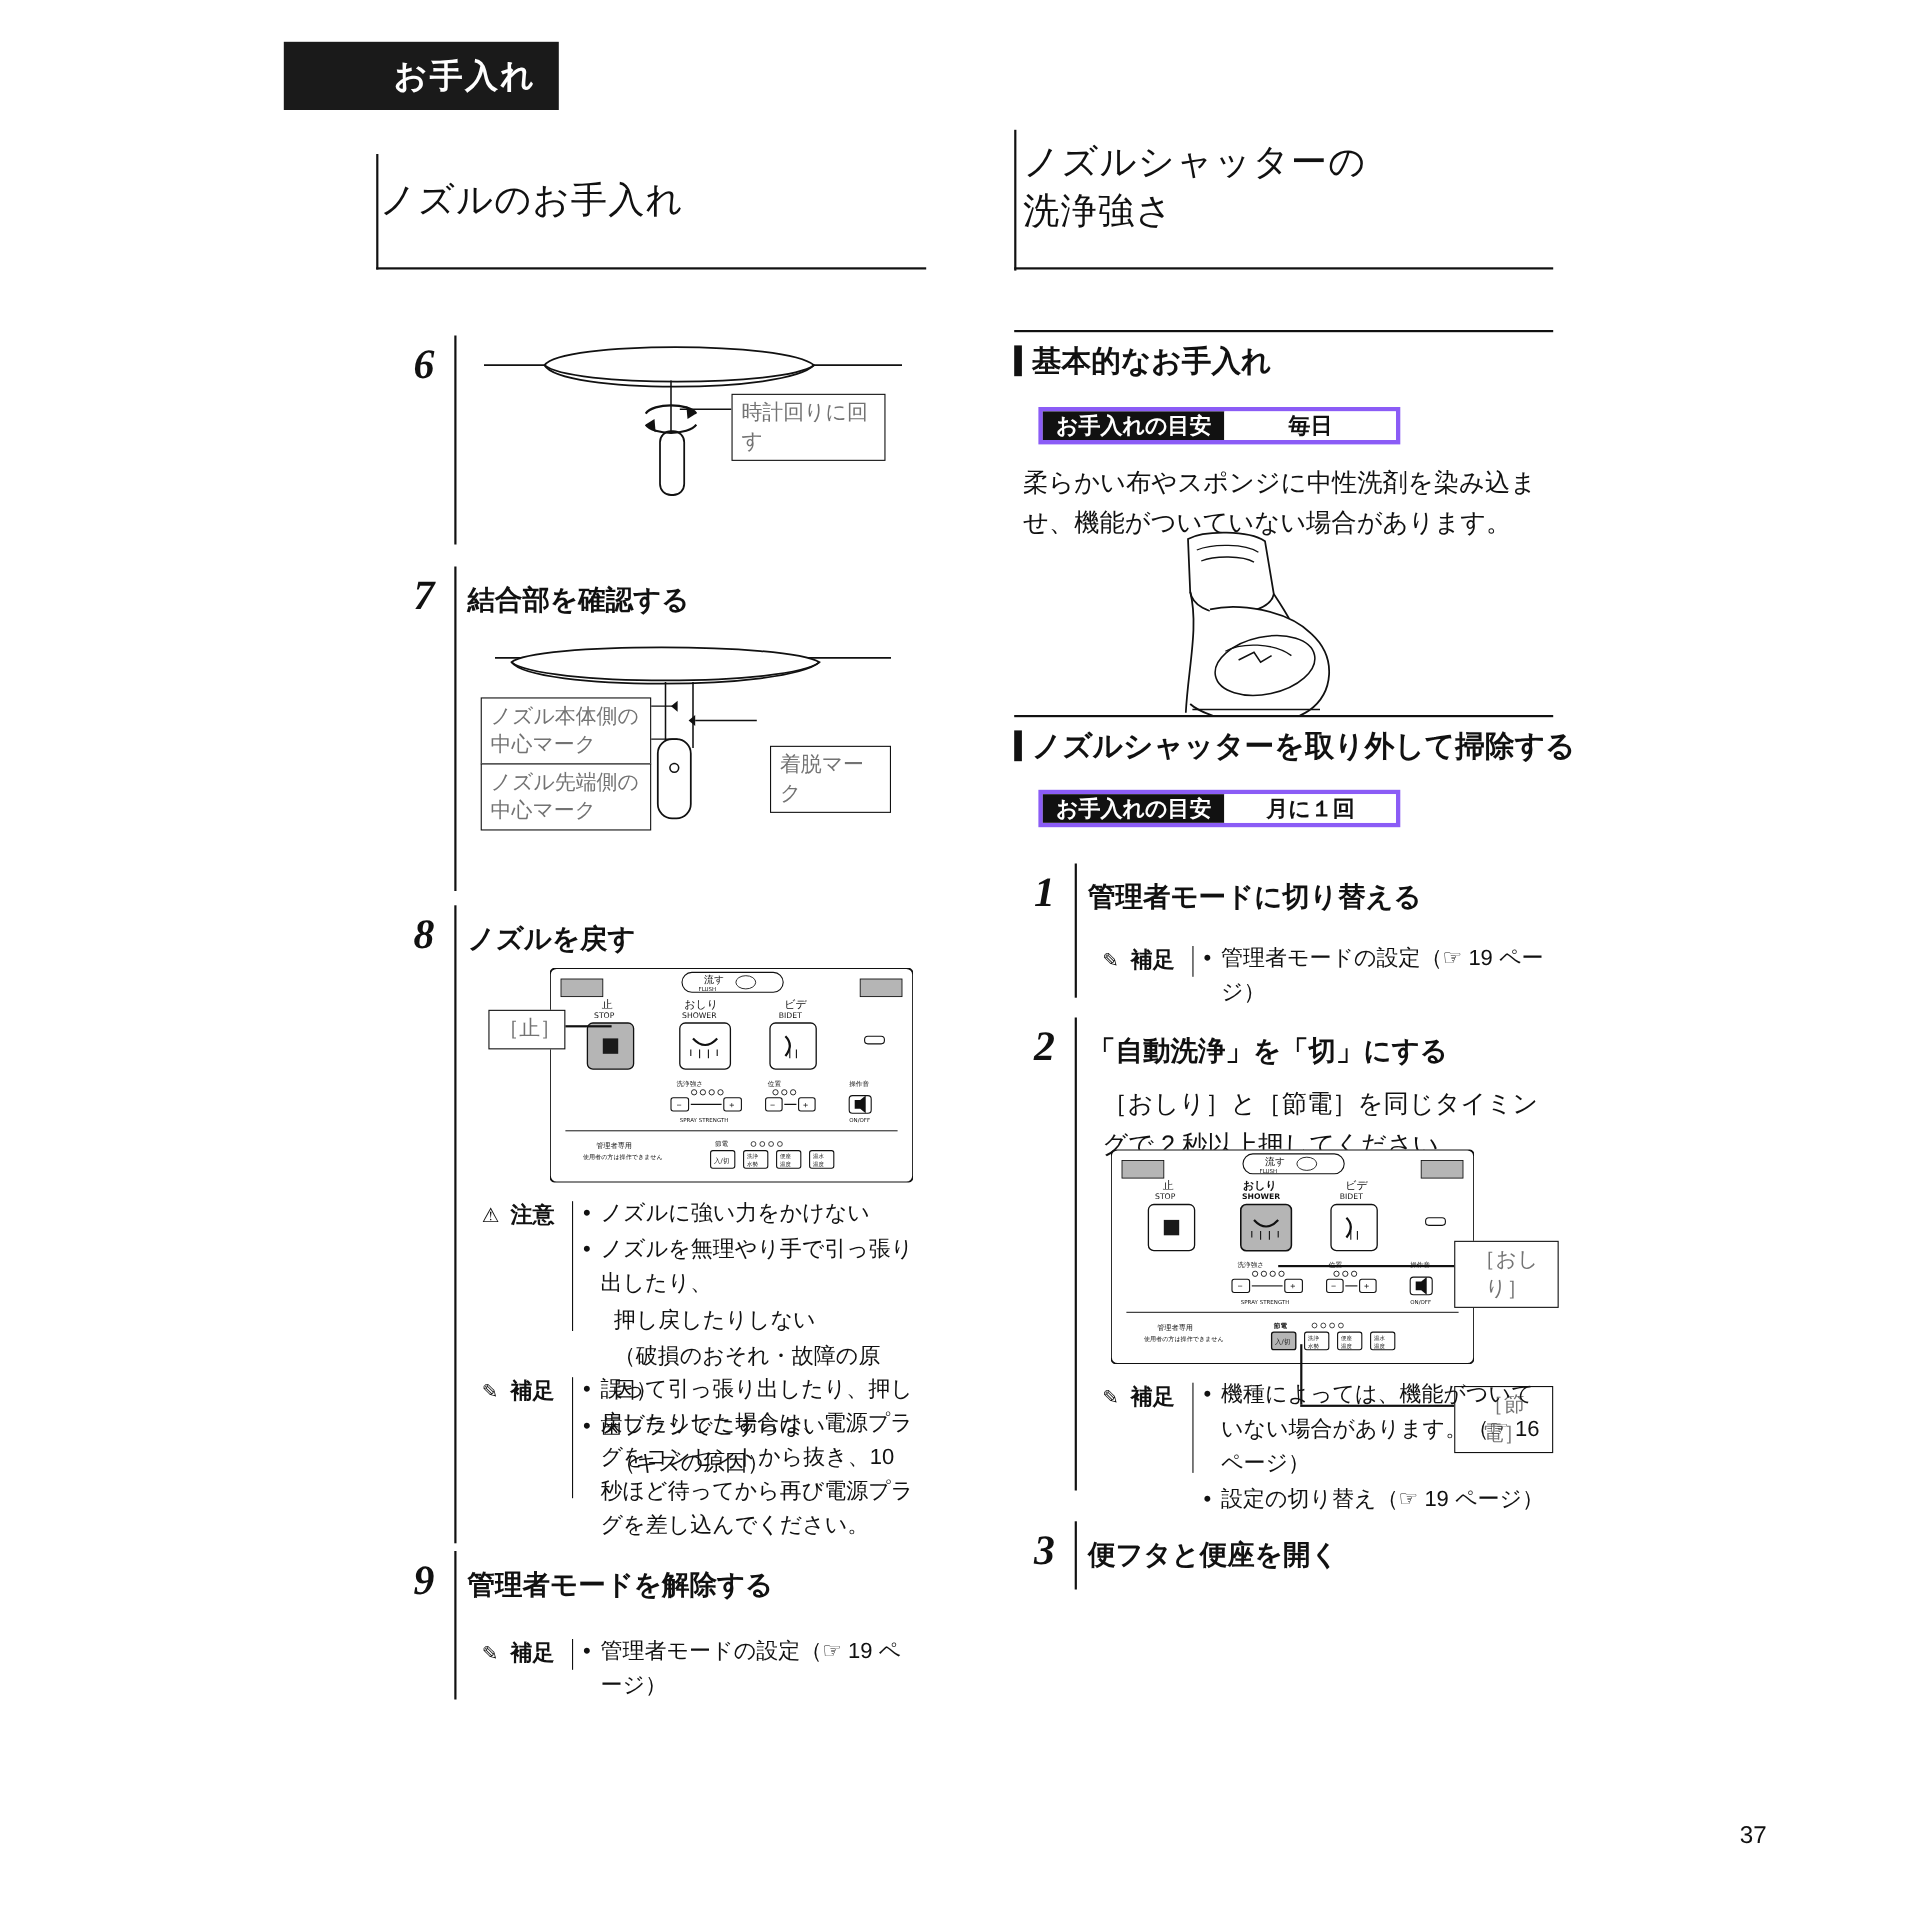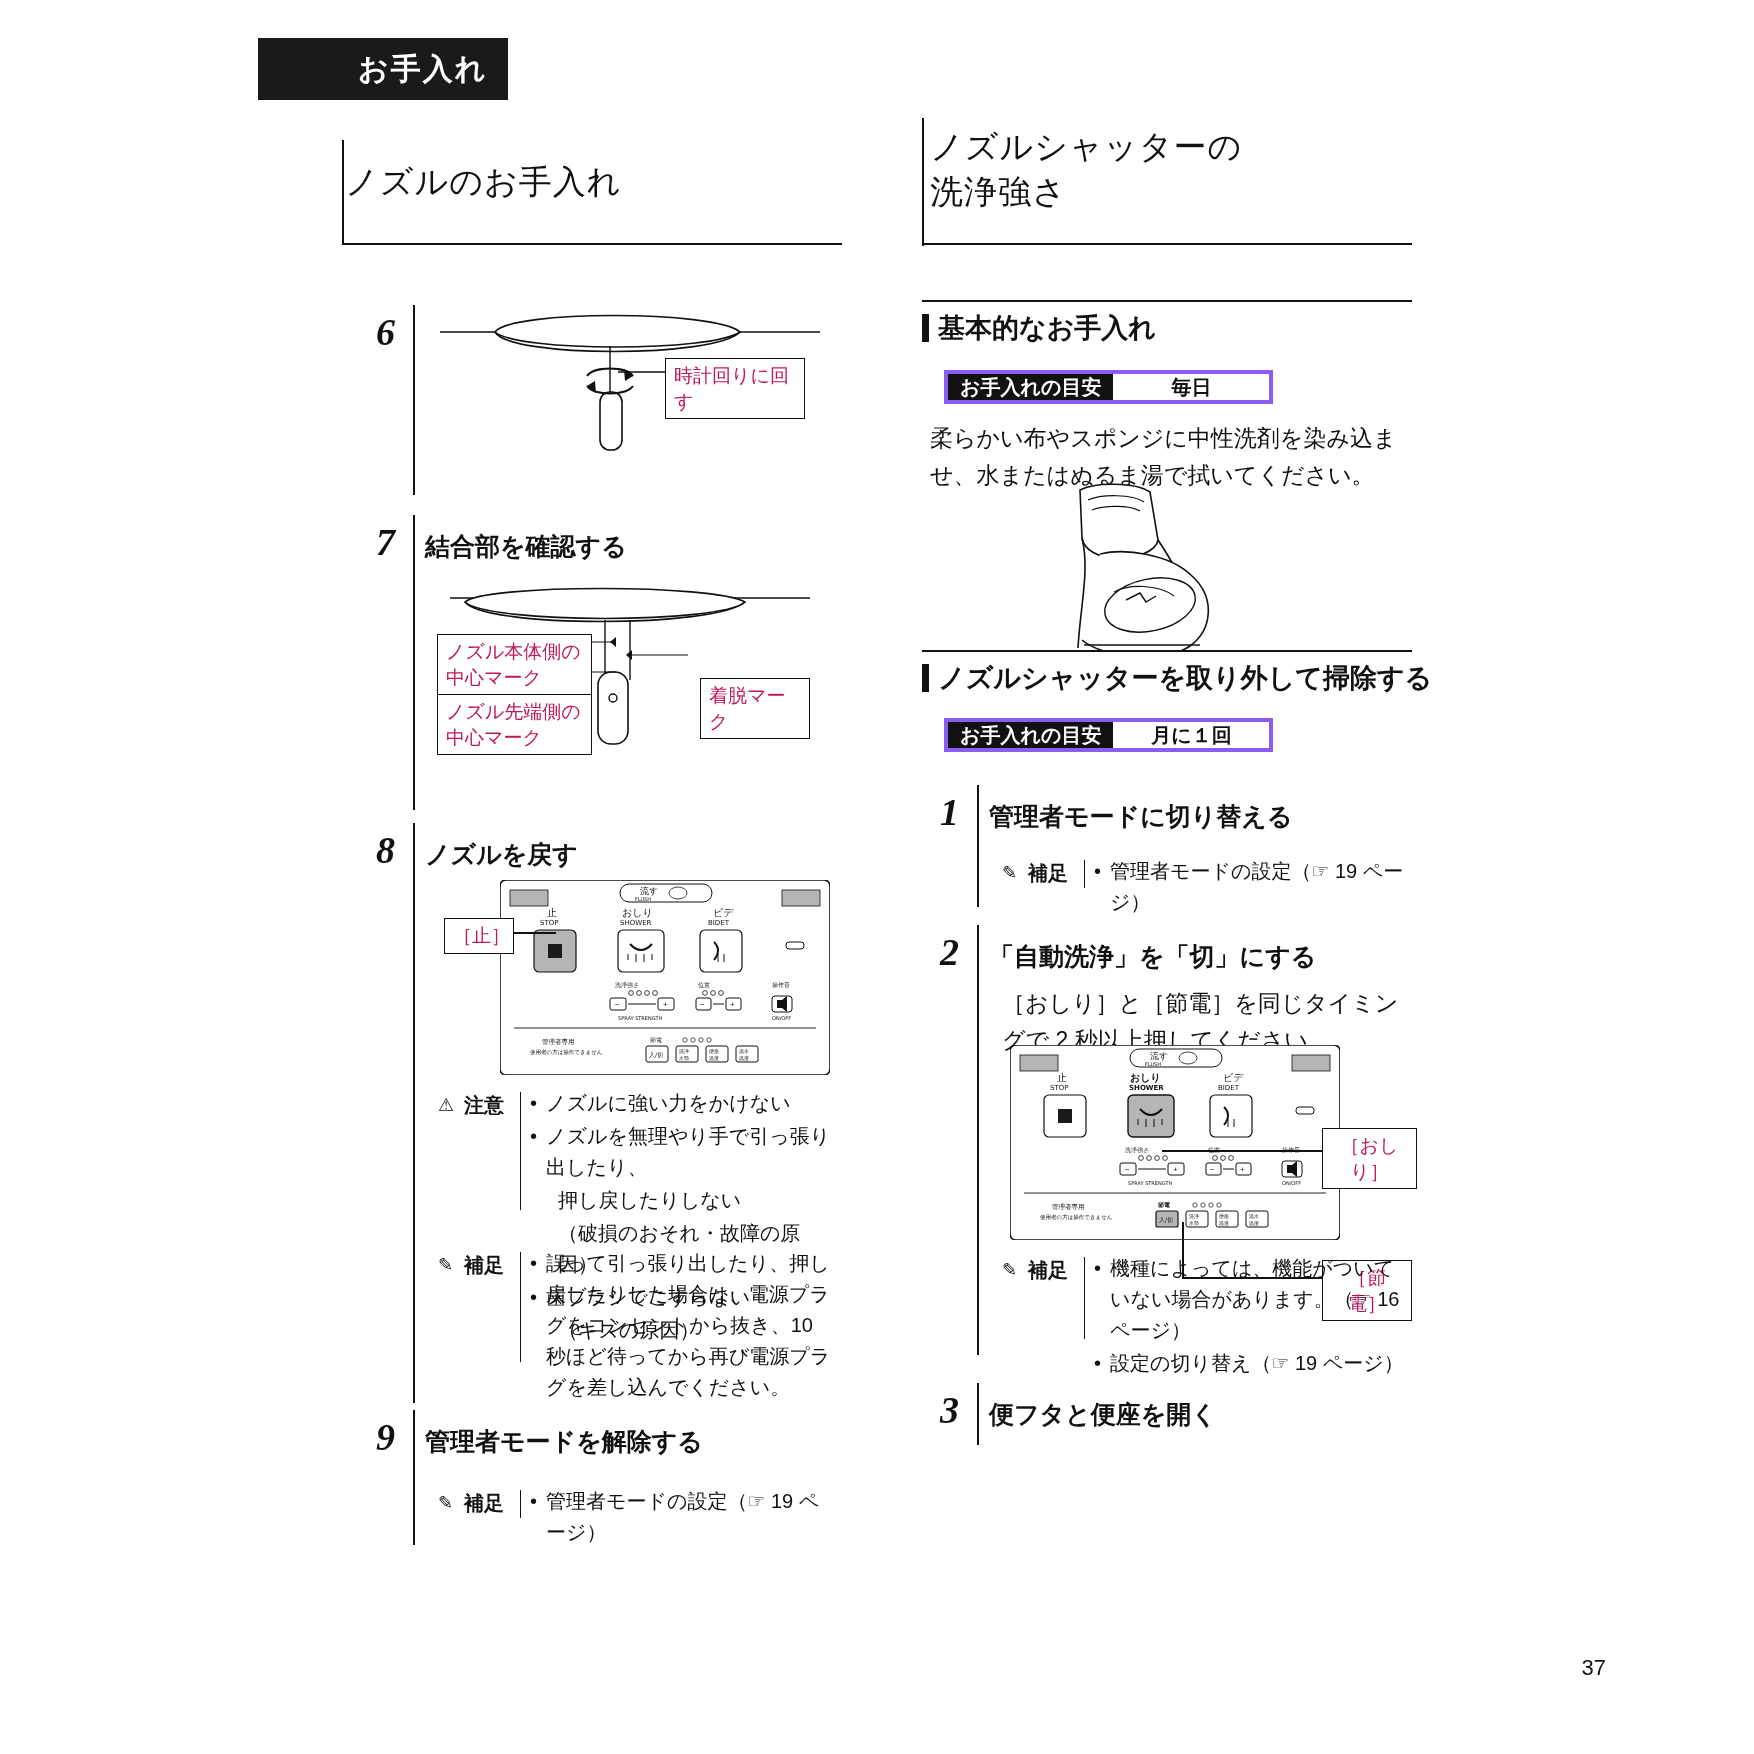--- a/index.html
+++ b/index.html
@@ -78,21 +78,21 @@
   .note ul{list-style:none;margin:0;padding:0;}
   .note li{position:relative;padding-left:16px;margin-bottom:2px;}
   .note li::before{content:"\2022";position:absolute;left:0;top:0;}
   .note li.sub{padding-left:28px;}
   .note li.sub::before{content:"";}
   .divider-v{position:absolute;width:1px;background:#111;}
 
   
   .callout{
     position:absolute;border:1.5px solid #111;background:#fff;
-    font-size:19px;line-height:1.35;color:#be185d;
+    font-size:19px;line-height:1.35;color:#737373;
     padding:4px 8px;box-sizing:border-box;white-space:pre-line;
   }
   .leader{position:absolute;background:#111;}
 
   
   svg{display:block;}
   .dwg{position:absolute;}
 
   .pagenum{
     position:absolute;left:0;top:1655px;width:1606px;text-align:right;
@@ -292,21 +292,21 @@
   </div>
 
   <div class="subhead" style="left:922px;top:310px;width:520px;">基本的なお手入れ</div>
   <div class="subhead-rule" style="left:922px;top:300px;width:490px;"></div>
 
   <div class="guide" style="left:944px;top:370px;">
     <div class="lbl">お手入れの目安</div>
     <div class="val">毎日</div>
   </div>
 
-  <div class="body-text" style="left:930px;top:420px;width:490px;">柔らかい布やスポンジに中性洗剤を染み込ませ、水またはぬるま湯で拭いてください。</div>
+  <div class="body-text" style="left:930px;top:420px;width:490px;">柔らかい布やスポンジに中性洗剤を染み込ませ、機能がついていない場合があります。</div>
 
   <div class="dwg" style="left:1040px;top:480px;">
     <svg width="250" height="170" viewBox="0 0 250 170">
       <path d="M40 10 C55 2 95 2 110 12 L118 60 C116 72 96 78 78 78 C58 78 44 70 42 58 Z" fill="#fff" stroke="#111" stroke-width="1.6"></path>
       <path d="M48 20 C62 14 92 14 104 22" fill="none" stroke="#111" stroke-width="1.2"></path>
       <path d="M52 30 C64 25 90 25 100 31" fill="none" stroke="#111" stroke-width="1.2"></path>
       <path d="M42 58 C50 90 40 128 38 168" fill="none" stroke="#111" stroke-width="1.6"></path>
       <path d="M118 60 C130 78 140 95 146 112" fill="none" stroke="#111" stroke-width="1.6"></path>
       <path d="M60 74 C85 68 130 74 152 96 C176 118 172 150 150 166 C120 186 60 176 42 160" fill="#fff" stroke="#111" stroke-width="1.6"></path>
       <ellipse cx="110" cy="125" rx="46" ry="26" fill="#fff" stroke="#111" stroke-width="1.4" transform="rotate(-12 110 125)"></ellipse>

